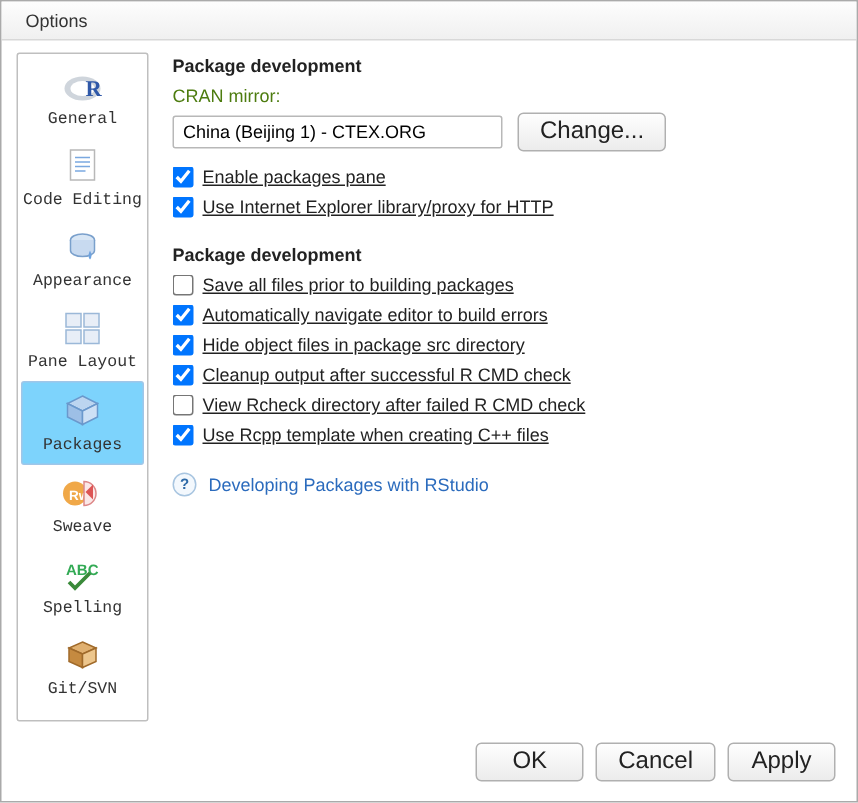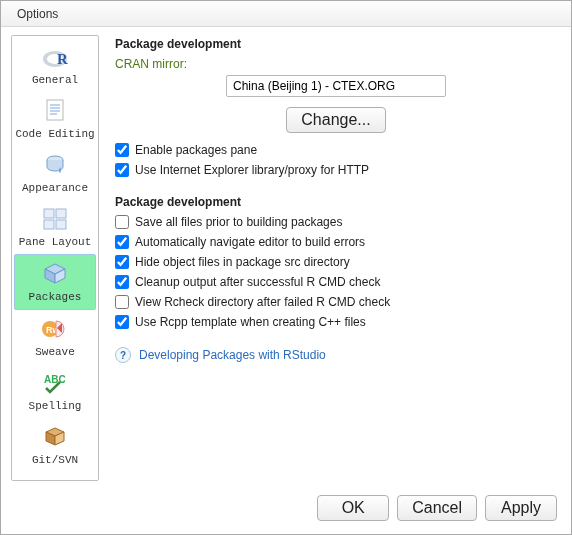--- a/index.html
+++ b/index.html
@@ -38,21 +38,21 @@
   }
   .side-item {
     display: flex;
     flex-direction: column;
     align-items: center;
     padding: 4px 0 6px 0;
     cursor: pointer;
     margin: 0 2px;
   }
   .side-item.selected {
-    background: #86efac;
+    background: #7dd3fc;
     border: 1px solid #a0c6e8;
     border-radius: 2px;
     text-align: center;
   }
   .side-icon {
     width: 32px;
     height: 30px;
     display: flex;
     align-items: center;
     justify-content: center;
@@ -75,21 +75,20 @@
   .field-label {
     font-size: 12px;
     margin-bottom: 4px;
     color: #4d7c0f;
   }
   .mirror-row {
     display: flex;
     gap: 10px;
     align-items: center;
     margin-bottom: 10px;
-    flex-direction: column;
   }
   .mirror-input {
     width: 220px;
     height: 22px;
     padding: 0 6px;
     border: 1px solid #b8b8b8;
     border-radius: 2px;
     font-size: 12px;
     background: #fff;
   }
@@ -103,20 +102,21 @@
     cursor: pointer;
     color: #222;
   }
   .chk-row {
     display: flex;
     align-items: center;
     gap: 6px;
     margin-bottom: 6px;
     font-size: 12px;
     color: #222;
+    text-decoration: underline;
   }
   .chk-row input[type=checkbox] {
     width: 14px;
     height: 14px;
     margin: 0;
   }
   .spacer-sec { height: 12px; }
   .help-row {
     display: flex;
     align-items: center;

